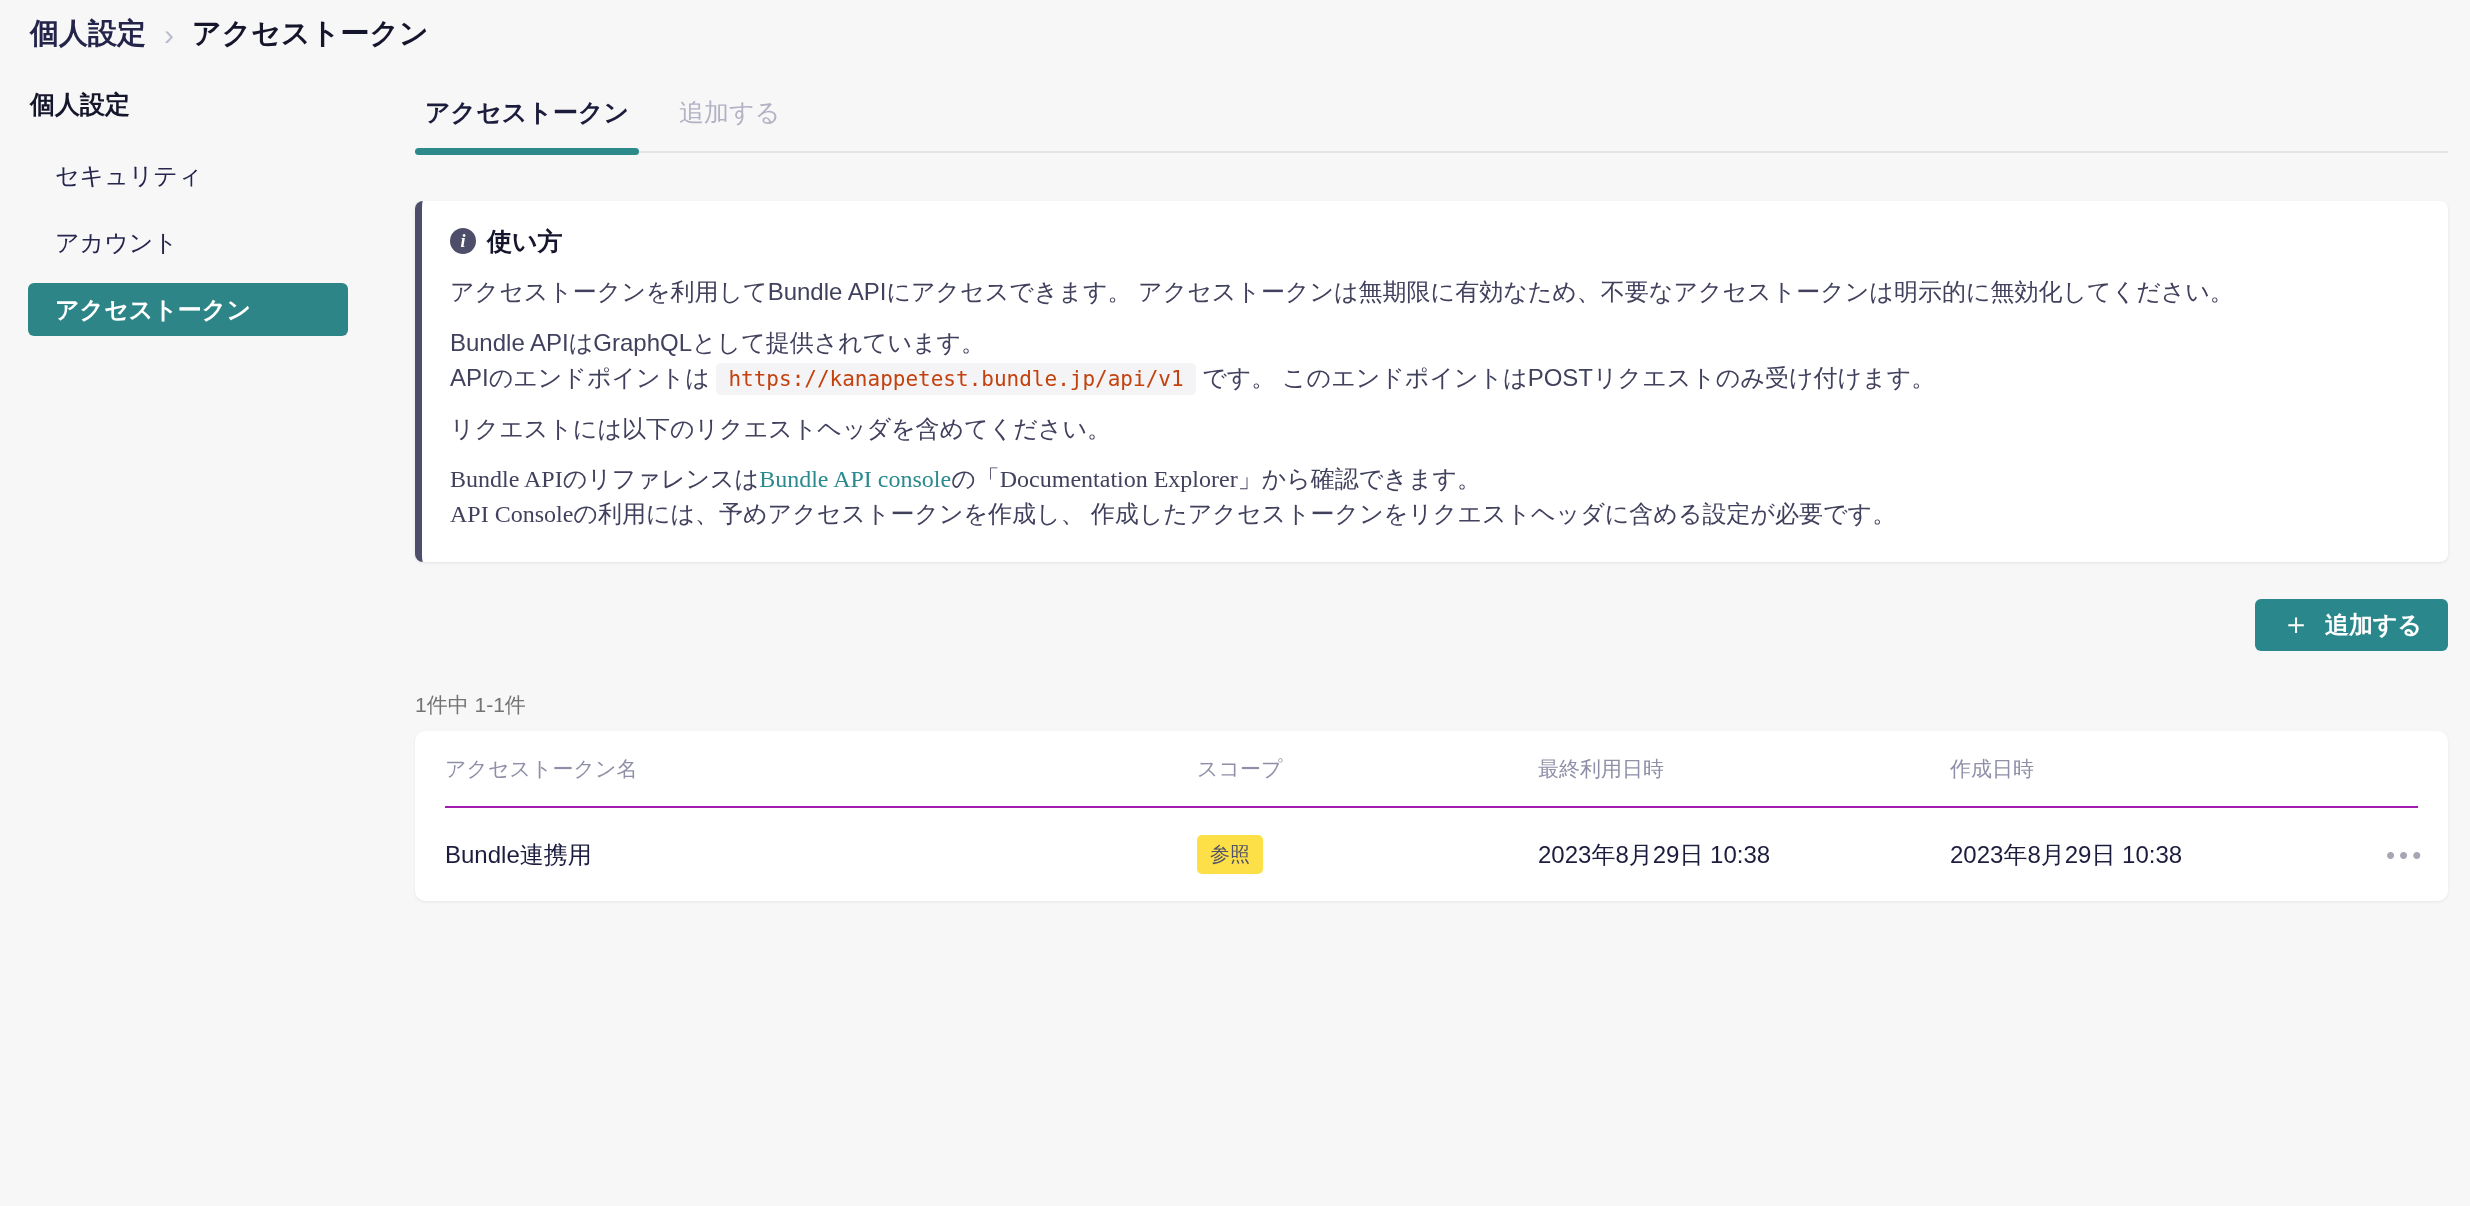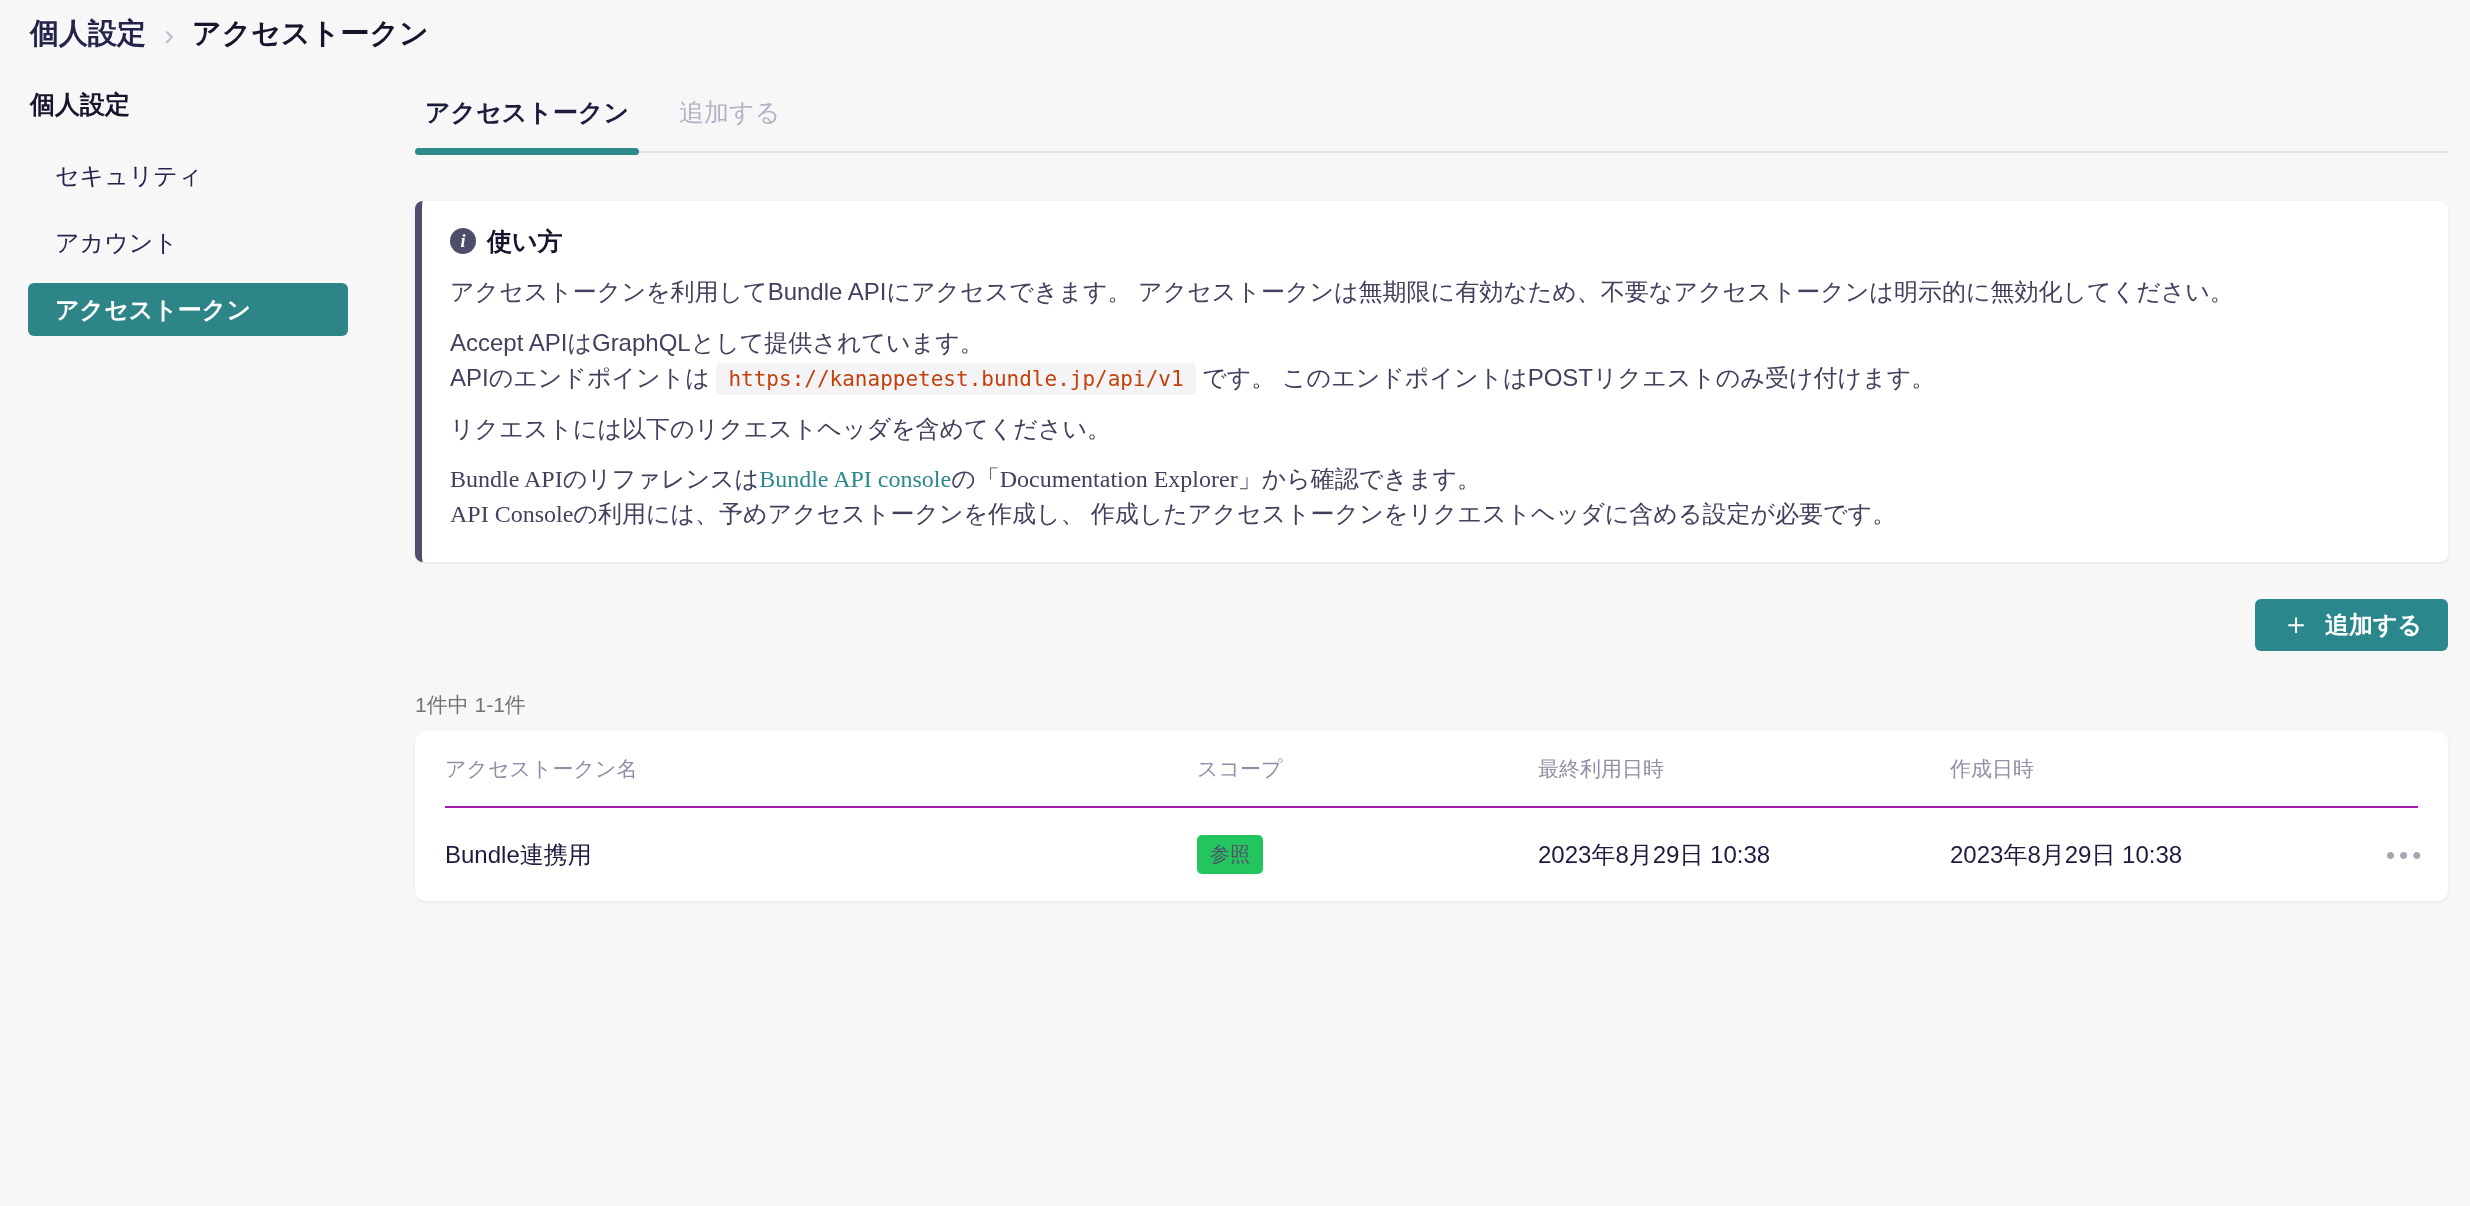--- a/index.html
+++ b/index.html
@@ -171,21 +171,21 @@
   }
   .thead {
     height: 77px;
     font-size: 21px;
     color: #8f8fa8;
     border-bottom: 2px solid #a21caf;
   }
   .trow { height: 93px; font-size: 24px; color: #1c1c3e; }
   .badge {
     display: inline-block;
-    background: #22c55e;
+    background: #fde047;
     color: #52526a;
     font-size: 20px;
     padding: 6px 13px;
     border-radius: 5px;
   }
   .row-menu {
     justify-self: end;
     background: none;
     border: none;
     color: #a6a6b5;
@@ -223,21 +223,21 @@
       <div class="tab">追加する</div>
     </div>
 
     <section class="info-box">
       <div class="info-title-row">
         <span class="info-icon">i</span>
         <span class="info-title">使い方</span>
       </div>
       <p>アクセストークンを利用してBundle APIにアクセスできます。 アクセストークンは無期限に有効なため、不要なアクセストークンは明示的に無効化してください。</p>
       <p>
-        <span>Accept APIはGraphQLとして提供されています。</span><br>
+        <span>Bundle APIはGraphQLとして提供されています。</span><br>
         <span>APIのエンドポイントは </span><code class="chip">https://kanappetest.bundle.jp/api/v1</code><span> です。 このエンドポイントはPOSTリクエストのみ受け付けます。</span>
       </p>
       <p>リクエストには以下のリクエストヘッダを含めてください。</p>
       <p>
         <span>Bundle APIのリファレンスは</span><a class="link">Bundle API console</a><span>の「Documentation Explorer」から確認できます。</span><br>
         <span>API Consoleの利用には、予めアクセストークンを作成し、 作成したアクセストークンをリクエストヘッダに含める設定が必要です。</span>
       </p>
     </section>
 
     <div class="actions-row">

